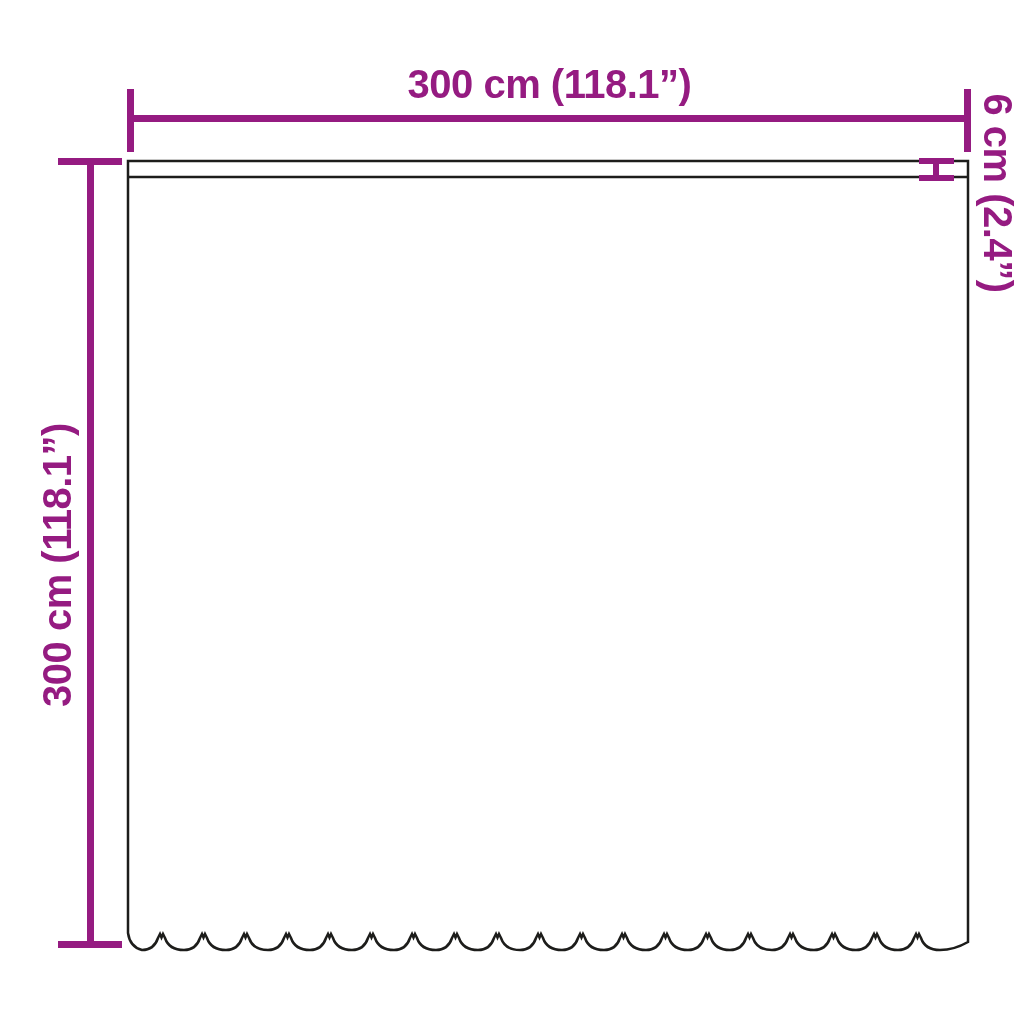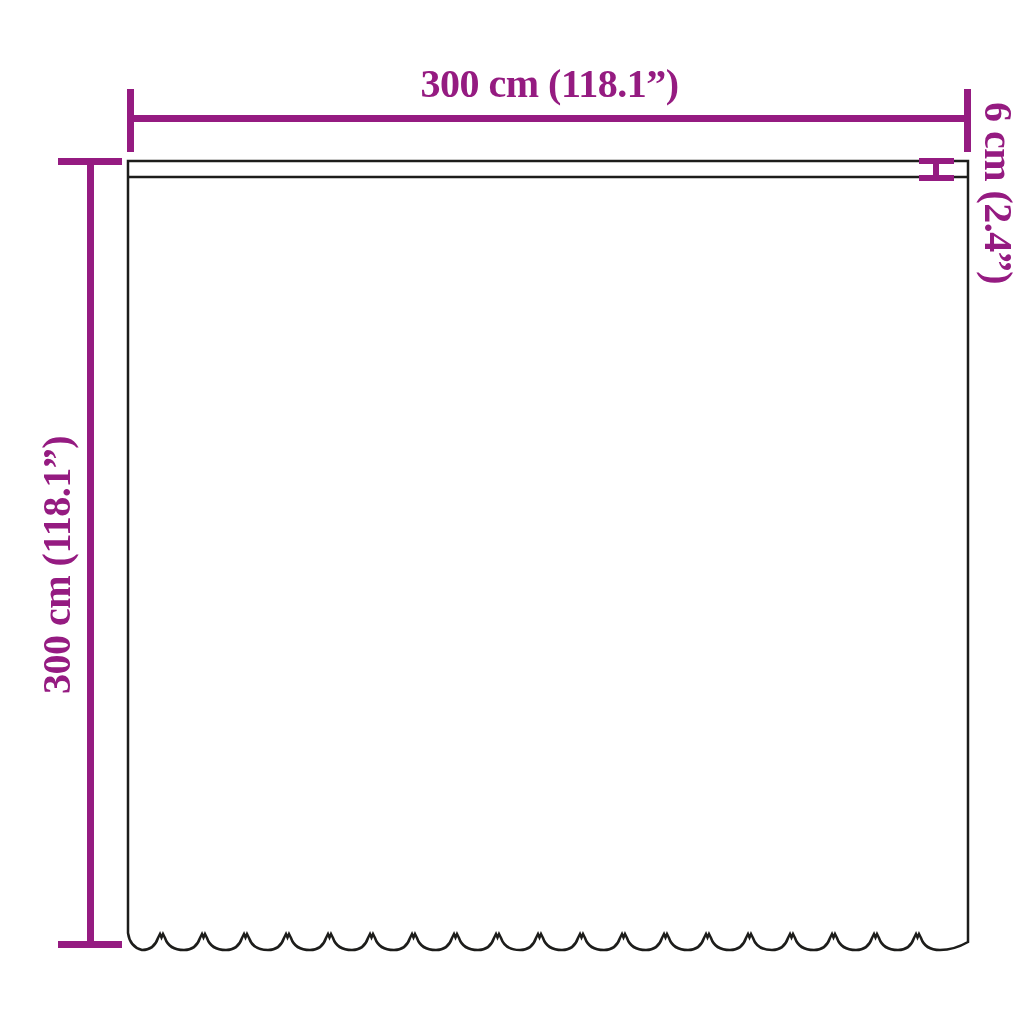--- a/index.html
+++ b/index.html
@@ -7,21 +7,21 @@
     --outline-color: #1d1d1b;
     --bg-color: #ffffff;
   }
   * { margin: 0; padding: 0; box-sizing: border-box; }
   html, body {
     width: 1024px; height: 1024px;
     background: var(--bg-color);
     overflow: hidden;
     font-family: "Liberation Sans", sans-serif;
   }
-  .stage { position: relative; width: 820px; height: 1024px; font-family: Liberation Serif, serif; }
+  .stage { position: relative; width: 820px; height: 1024px; }
 
   .curtain-svg { position: absolute; left: 0; top: 0; }
 
   .dim-bar { position: absolute; background: var(--dim-color); }
 
   .dim-label {
     position: absolute;
     font-weight: bold;
     font-size: 40px;
     line-height: 1;

